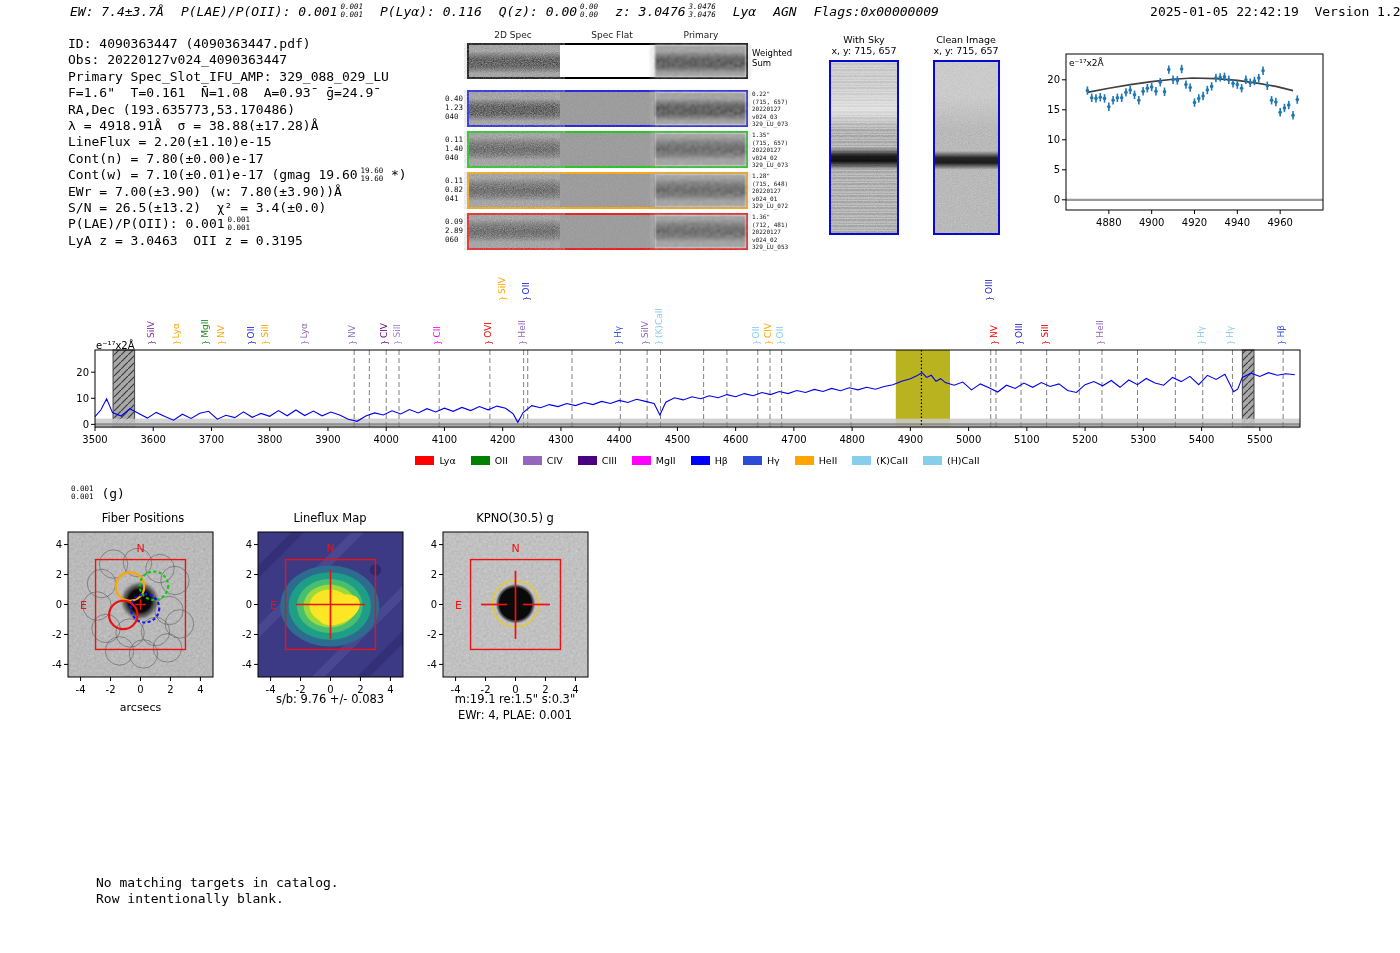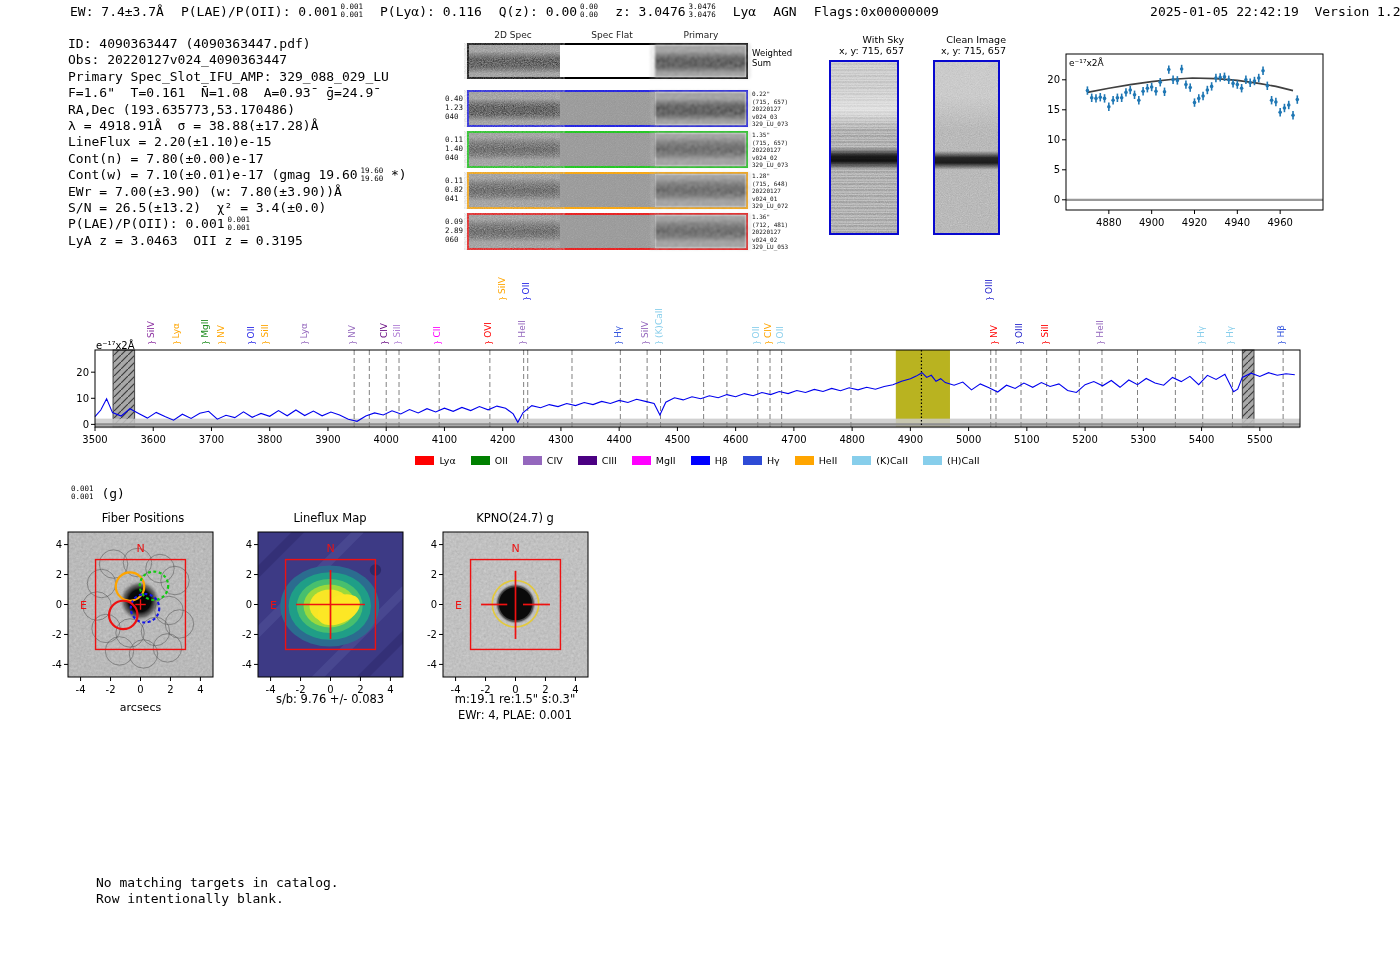--- a/index.html
+++ b/index.html
@@ -2,42 +2,42 @@
 <html><head>
 <meta charset="utf-8">
 <style>
   html,body{margin:0;padding:0;background:#fff;}
   #page{position:relative;width:1400px;height:953px;background:#fff;overflow:hidden;
         font-family:"DejaVu Sans",sans-serif;color:#000;}
   .mono{font-family:"DejaVu Sans Mono",monospace;}
   .sans{font-family:"DejaVu Sans",sans-serif;}
   
   #header-row{position:absolute;left:70px;top:3px;display:flex;gap:17px;font-size:13px;white-space:pre;}
-  #header-row .seg{display:inline-flex;align-items:center;}
+  #header-row .seg{display:inline-flex;align-items:center;font-style:italic;}
   .frac{display:inline-flex;flex-direction:column;justify-content:center;font-size:7.5px;line-height:8px;margin-left:3px;vertical-align:middle;}
   #stamp{position:absolute;left:1082px;top:4px;width:342px;text-align:right;font-size:13px;white-space:pre;}
   
   #info-block{position:absolute;left:68px;top:36px;font-size:13px;line-height:16.4px;white-space:pre;}
   #info-block .iline{height:16.4px;display:flex;align-items:center;}
   
   #spec2d{position:absolute;left:445px;top:30px;width:352px;height:230px;font-size:9px;}
   #spec2d .colhdr{position:absolute;top:0;width:90px;text-align:center;color:#222;}
   .strip{position:absolute;display:flex;box-sizing:border-box;}
   .cell{position:relative;height:100%;overflow:hidden;}
   .cell-noise{background:#9c9c9c;filter:url(#nFine);}
   .cell-flat{background:#989898;filter:url(#nSoft);}
   .cell-smooth{background:#9c9c9c;filter:url(#nCoarse) blur(1px);}
   .cell-white{background:#ffffff;}
   .band-strong{position:absolute;inset:0;background:linear-gradient(180deg,rgba(0,0,0,0) 20%,rgba(0,0,0,0.5) 36%,rgba(0,0,0,0.92) 47%,rgba(0,0,0,0.92) 63%,rgba(0,0,0,0.45) 74%,rgba(0,0,0,0) 88%);}
   .band-med{position:absolute;inset:0;background:linear-gradient(180deg,rgba(0,0,0,0) 12%,rgba(0,0,0,0.4) 32%,rgba(0,0,0,0.62) 50%,rgba(0,0,0,0.42) 64%,rgba(0,0,0,0) 82%);}
   .rowlbl{position:absolute;width:20px;font-size:7.5px;line-height:9.2px;font-family:"DejaVu Sans Mono",monospace;color:#111;}
   .rowann{position:absolute;width:46px;font-size:6px;line-height:7.6px;font-family:"DejaVu Sans Mono",monospace;color:#111;white-space:pre;}
   #wsum{position:absolute;left:307px;top:18px;font-size:8.5px;line-height:10px;}
   
-  .skytitle{position:absolute;text-align:right;font-size:9.5px;line-height:11px;}
+  .skytitle{position:absolute;text-align:center;font-size:9.5px;line-height:11px;}
   .skybox{position:absolute;border:2px solid #0808cf;box-sizing:border-box;overflow:hidden;}
   .sky-striped{position:absolute;inset:0;background:repeating-linear-gradient(180deg,#d2d2d2 0px,#8f8f8f 2px,#c6c6c6 4px,#9a9a9a 6px);filter:url(#nFine);}
   .sky-plain{position:absolute;inset:0;background:#b8b8b8;filter:url(#nFine);}
   .sky-ovl1{position:absolute;inset:0;background:linear-gradient(180deg,rgba(255,255,255,0.35) 14%,rgba(255,255,255,0.6) 28%,rgba(255,255,255,0) 40%,rgba(0,0,0,0) 50%,rgba(0,0,0,0.85) 55%,rgba(0,0,0,0.9) 58%,rgba(0,0,0,0) 63%);}
   .sky-ovl2{position:absolute;inset:0;background:linear-gradient(180deg,rgba(255,255,255,0.25) 20%,rgba(255,255,255,0) 40%,rgba(0,0,0,0) 52%,rgba(0,0,0,0.8) 56%,rgba(0,0,0,0.85) 59%,rgba(0,0,0,0) 63%);}
   
   #inset-chart{position:absolute;left:1040px;top:48px;}
   #main-chart{position:absolute;left:95px;top:268px;width:1205px;}
   #line-labels{position:relative;height:80px;}
   .llbl{position:absolute;display:flex;flex-direction:column;align-items:center;}
@@ -588,21 +588,21 @@
           <span>(H)CaII</span>
         </div>
       </div>
   </div>
 
   <div id="mosaic-line" class="mono"><span class="frac"><span>0.001</span><span>0.001</span></span><span> (g)</span></div>
 
   <div>
     <div class="cut-title" style="left:63px;top:511px">Fiber Positions</div>
     <div class="cut-title" style="left:250px;top:511px">Lineflux Map</div>
-    <div class="cut-title" style="left:435px;top:511px">KPNO(24.7) g</div>
+    <div class="cut-title" style="left:435px;top:511px">KPNO(30.5) g</div>
     <div id="cut-fiber" style="position:absolute;left:42px;top:526px"><svg width="202" height="198">
           <clipPath id="cut-fiber-clip">
             <rect x="26" y="6" width="145" height="145"></rect>
           </clipPath>
           <g clip-path="url(#cut-fiber-clip)">
             <rect x="26" y="6" width="145" height="145" fill="#b9b9b9" filter="url(#nCoarse)"></rect>
             <circle cx="97.75103305785125" cy="74.7551652892562" r="20.22210743801653" fill="url(#fGrad)"></circle>
             <circle cx="71.53719008264463" cy="38.055785123966935" r="14.230371900826446" fill="none" stroke="#555" stroke-width="1" opacity="0.55"></circle>
             <circle cx="95.50413223140495" cy="36.55785123966942" r="14.230371900826446" fill="none" stroke="#555" stroke-width="1" opacity="0.55"></circle>
             <circle cx="117.97314049586777" cy="42.549586776859506" r="14.230371900826446" fill="none" stroke="#555" stroke-width="1" opacity="0.55"></circle>

